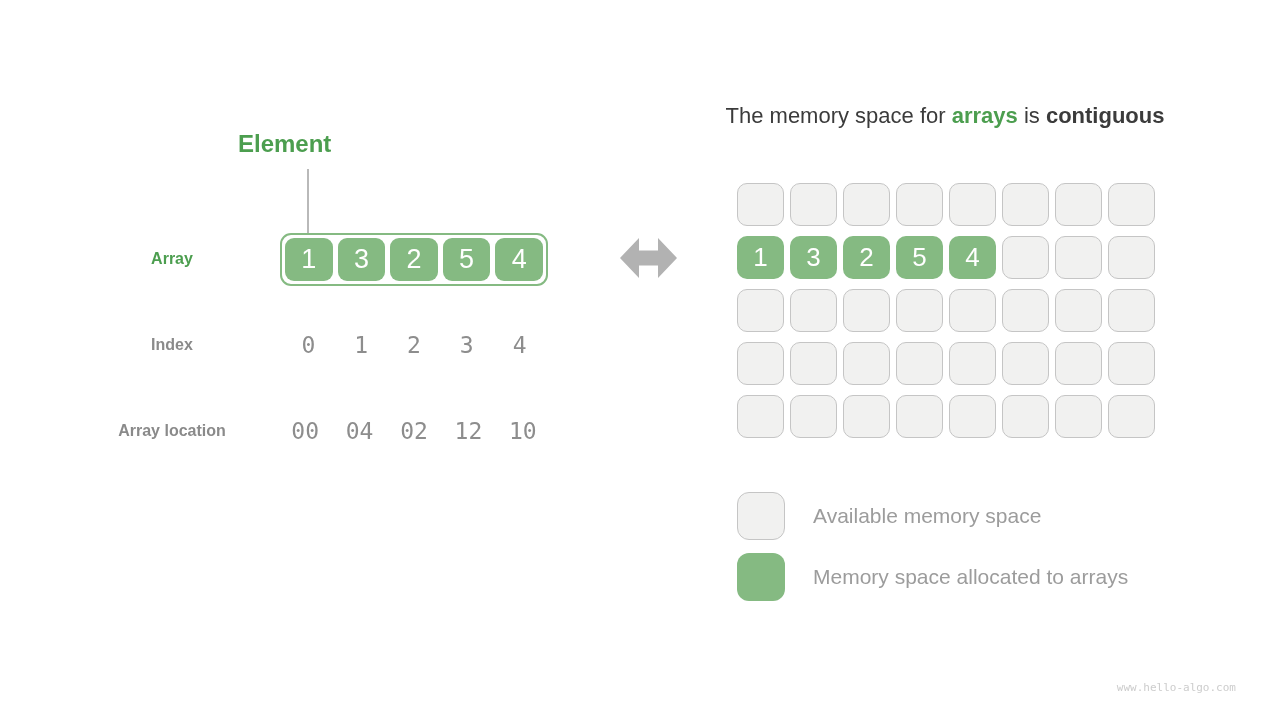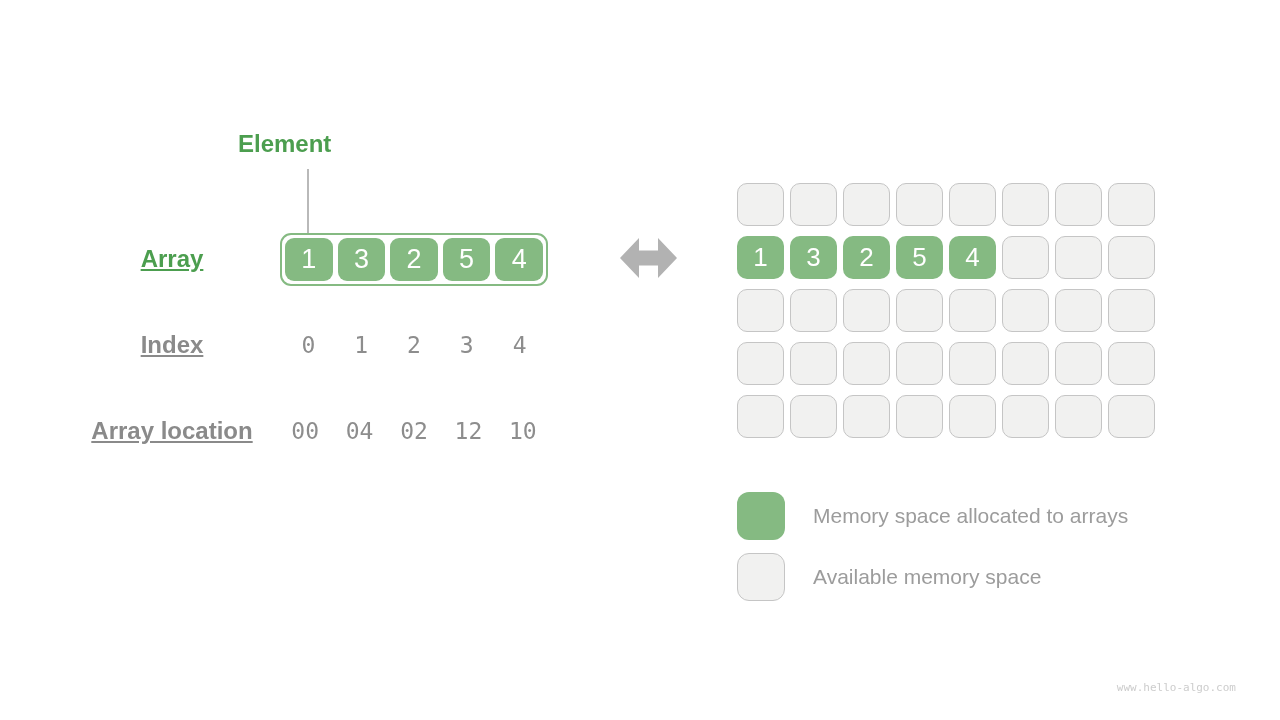--- a/index.html
+++ b/index.html
@@ -10,21 +10,21 @@
   
   .element-label{
     position:absolute;left:238px;top:129px;width:140px;text-align:left;
     font-size:24px;font-weight:bold;color:var(--green-text);line-height:29px;
   }
   .connector{
     position:absolute;left:307px;top:169px;width:2px;height:64px;background:#b9b9b9;
   }
   .side-label{
     position:absolute;left:42px;width:260px;text-align:center;
-    font-size:24px;font-weight:bold;line-height:29px;color:var(--label-gray);text-decoration:underline;
+    font-size:16px;font-weight:bold;line-height:29px;color:var(--label-gray);
   }
   .array-label{top:244px;color:var(--green-text);}
   .index-label{top:330px;}
   .memory-label{top:416px;}
   .array-box{
     position:absolute;left:280px;top:233px;width:268px;height:53px;
     border:2px solid var(--green-fill);border-radius:11px;background:#fff;
     box-sizing:border-box;display:flex;gap:5px;padding:3px;
   }
   .arr-cell{
@@ -105,20 +105,21 @@
       <div class="slot">04</div>
       <div class="slot">02</div>
       <div class="slot">12</div>
       <div class="slot">10</div>
     </div>
 
   <svg class="arrow" width="57" height="44" viewBox="0 0 57 44">
     <polygon points="0,22 19,2 19,14.5 38,14.5 38,2 57,22 38,42 38,29.5 19,29.5 19,42" fill="#b2b2b2"></polygon>
   </svg>
 
+  <div class="title"><span>The memory space for </span><span class="hl">arrays</span><span> is </span><span class="bold">contiguous</span></div>
 
   <div class="memory-grid">
       <div class="mem-cell"></div>
       <div class="mem-cell"></div>
       <div class="mem-cell"></div>
       <div class="mem-cell"></div>
       <div class="mem-cell"></div>
       <div class="mem-cell"></div>
       <div class="mem-cell"></div>
       <div class="mem-cell"></div>
@@ -151,23 +152,23 @@
       <div class="mem-cell"></div>
       <div class="mem-cell"></div>
       <div class="mem-cell"></div>
       <div class="mem-cell"></div>
       <div class="mem-cell"></div>
       <div class="mem-cell"></div>
     </div>
 
   <div class="legend">
     <div class="legend-row">
+      <div class="legend-swatch available"></div>
+      <div class="legend-label">Available memory space</div>
+    </div>
+    <div class="legend-row">
       <div class="legend-swatch allocated"></div>
       <div class="legend-label">Memory space allocated to arrays</div>
-    </div>
-    <div class="legend-row">
-      <div class="legend-swatch available"></div>
-      <div class="legend-label">Available memory space</div>
     </div>
   </div>
 
   <div class="watermark">www.hello-algo.com</div>
 </div>
 
 </body></html>

